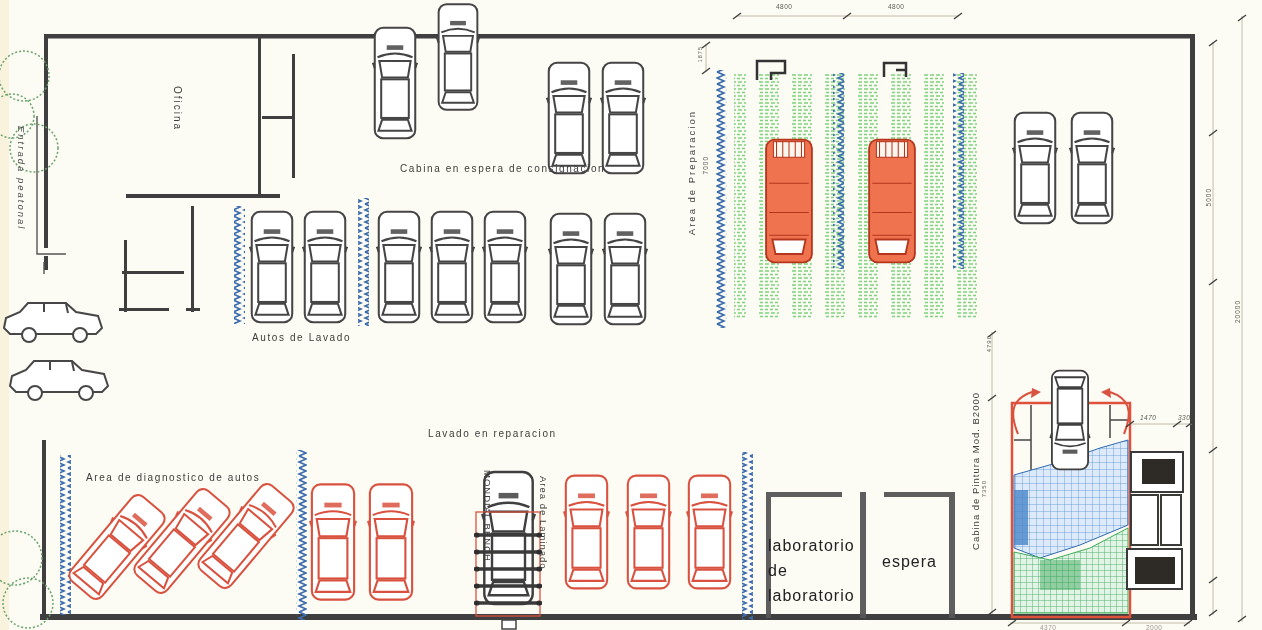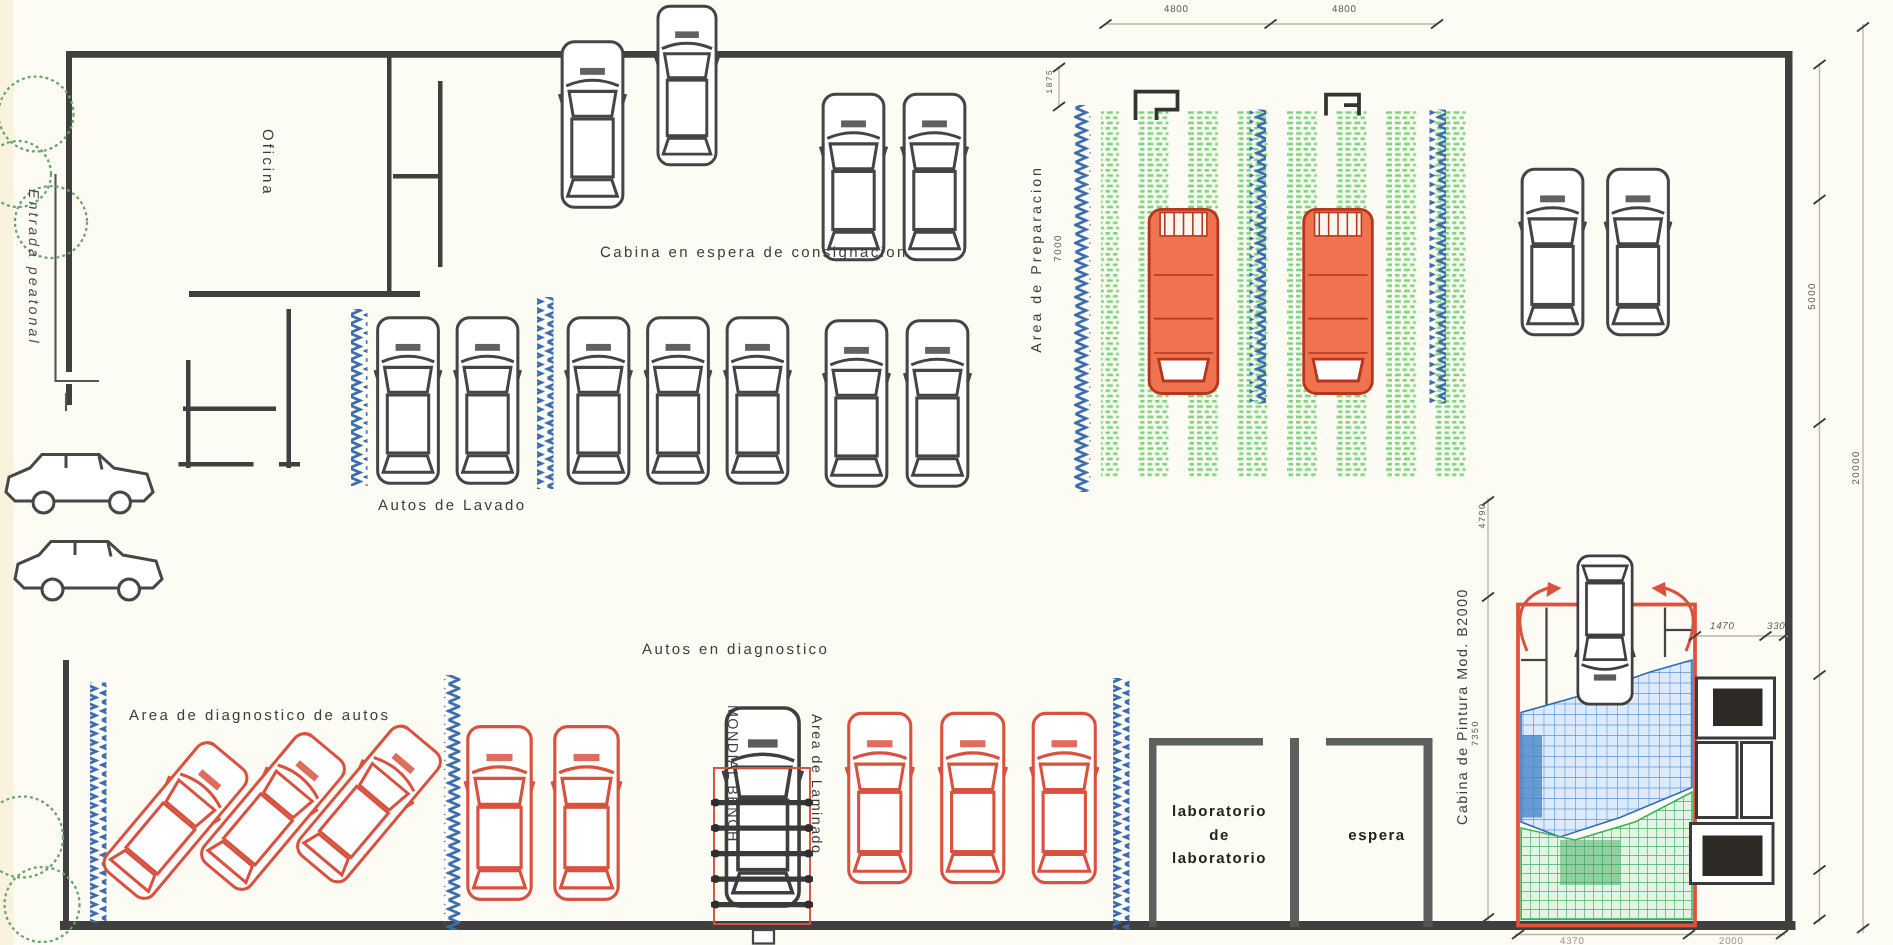--- a/index.html
+++ b/index.html
@@ -7,21 +7,21 @@
   #plan{position:relative;width:1262px;height:630px;}
   #plan svg{position:absolute;left:0;top:0;}
   .lbl{position:absolute;color:#3d3d3d;font-size:10px;letter-spacing:1.6px;white-space:nowrap;}
   .vd{writing-mode:vertical-rl;letter-spacing:2px;}
   .vu{writing-mode:vertical-rl;transform:rotate(180deg);letter-spacing:2px;}
   .it{font-style:italic;font-size:9.5px;color:#4a4a4a;}
   .sm{font-size:9.5px;}
   .dim{font-size:6.5px;color:#5a5a50;letter-spacing:.5px;}
   .dimv{font-size:6.5px;color:#5a5a50;letter-spacing:1px;writing-mode:vertical-rl;transform:rotate(180deg);}
   .faint{color:#9a958a;}
-  .roomlbl{position:absolute;font-weight:bold;color:#222;font-size:10px;letter-spacing:1px;text-align:center;line-height:1.55;}
+  .roomlbl{position:absolute;font-weight:normal;color:#222;font-size:16px;letter-spacing:1px;text-align:left;line-height:1.55;}
 </style>
 </head>
 <body>
 
 <div id="plan">
 
 <svg width="1262" height="630" viewBox="0 0 1262 630">
   <defs>
     <pattern id="zz" width="11" height="12" patternUnits="userSpaceOnUse">
       <path d="M2,0 L9,3 L2,6 L9,9 L2,12" fill="none" stroke="#3c6cae" stroke-width="1.8"></path>
@@ -290,21 +290,21 @@
         <path d="M1122,626 L1130,620"></path>
         <path d="M1184,626 L1192,620"></path>
   </g>
 </svg>
 
 <div class="lbl vd" style="left:172px;top:86px;">Oficina</div>
 <div class="lbl vd it" style="left:16px;top:126px;">Entrada peatonal</div>
 <div class="lbl" style="left:400px;top:163px;">Cabina en espera de consignacion</div>
 <div class="lbl" style="left:252px;top:332px;">Autos de Lavado</div>
 <div class="lbl vu sm" style="left:686px;top:110px;">Area de Preparacion</div>
-<div class="lbl" style="left:428px;top:428px;">Autos en diagnostico</div>
+<div class="lbl" style="left:428px;top:428px;">Lavado en reparacion</div>
 <div class="lbl" style="left:86px;top:472px;">Area de diagnostico de autos</div>
 <div class="lbl vd sm" style="left:482px;top:470px;letter-spacing:1px;">MONDIAL BENCH</div>
 <div class="lbl vd sm" style="left:538px;top:476px;letter-spacing:1px;">Area de Laminado</div>
 <div class="lbl vu sm" style="left:970px;top:392px;letter-spacing:1px;">Cabina de Pintura Mod. B2000</div>
 
 <div class="roomlbl" style="left:768px;top:534px;width:90px;">
   <div>laboratorio</div>
   <div>de</div>
   <div>laboratorio</div>
 </div>

